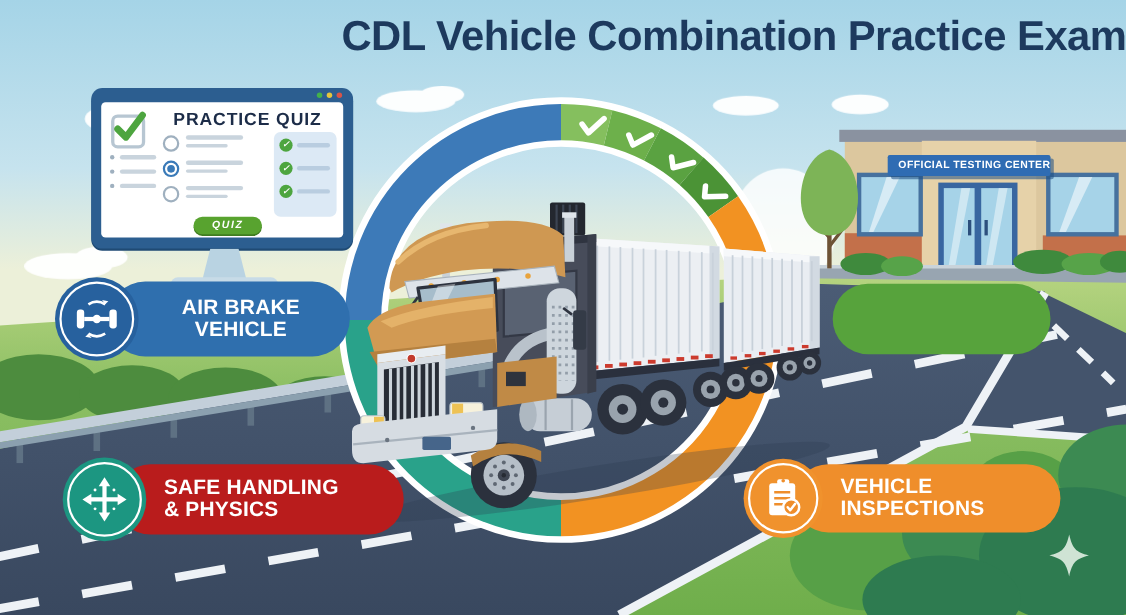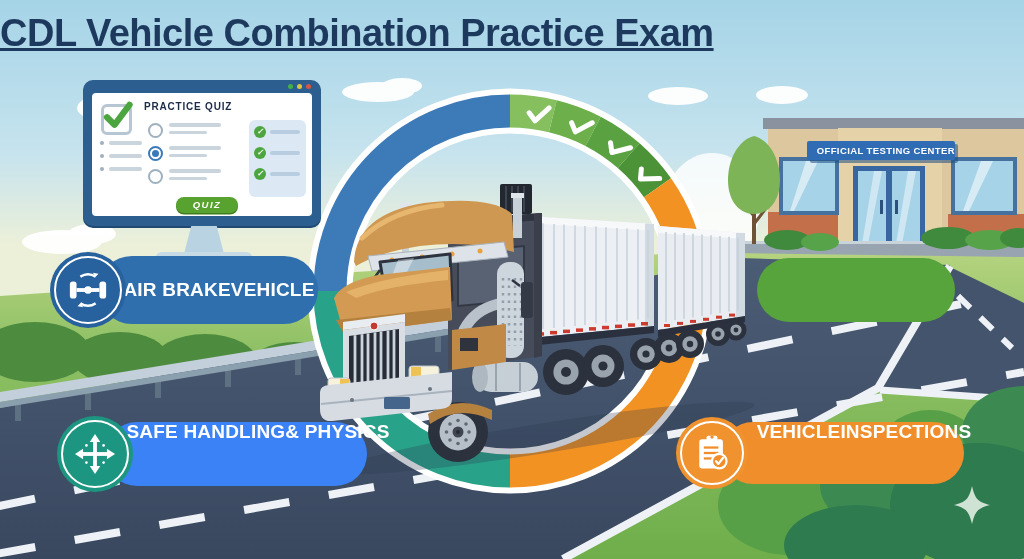--- a/index.html
+++ b/index.html
@@ -1,36 +1,36 @@
 <!DOCTYPE html>
 <html><head>
 <meta charset="utf-8">
 <style>
   html,body{margin:0;padding:0;background:#222;}
   .stage{position:relative;width:1024px;height:559px;overflow:hidden;font-family:"Liberation Sans",sans-serif;background:#a7d5e8;}
   .stage svg.scene{position:absolute;left:0;top:0;z-index:0;display:block;}
 
   
-  .title{position:absolute;left:0;top:12px;width:100%;text-align:left;z-index:6;
-         font-size:38px;font-weight:700;letter-spacing:-.5px;color:#1d3a5e;text-decoration:underline;}
+  .title{position:absolute;left:0;top:12px;width:100%;text-align:right;z-index:6;
+         font-size:38px;font-weight:700;letter-spacing:-.5px;color:#1d3a5e;}
 
   
   .monitor{position:absolute;left:83px;top:80px;z-index:3;}
   .m-frame{position:relative;width:238px;height:146px;background:#2c5e90;border-radius:10px;box-shadow:0 2px 0 #1f4a74;}
   .m-dots{position:absolute;right:10px;top:4px;display:flex;gap:4px;}
   .m-dots i{width:5px;height:5px;border-radius:50%;display:block;}
   .m-screen{position:absolute;left:9px;top:13px;width:220px;height:123px;background:#fff;border-radius:4px;}
   .m-check{position:absolute;left:9px;top:11px;width:25px;height:25px;border:3px solid #b7c6d2;border-radius:6px;}
   .m-check svg{position:absolute;left:-3px;top:-6px;width:32px;height:30px;overflow:visible;}
   .m-bullets{position:absolute;left:8px;top:48px;}
   .m-brow{display:flex;align-items:center;gap:5px;margin-bottom:9px;}
   .m-brow i{width:4px;height:4px;border-radius:50%;background:#9fb0bf;}
   .m-brow b{width:33px;height:4px;border-radius:2px;background:#c9d4dd;}
-  .m-title{position:absolute;left:52px;top:8px;width:162px;
-           font-size:10px;font-weight:700;letter-spacing:.8px;color:#1c2c48;}
+  .m-title{position:absolute;left:52px;top:8px;width:162px;text-align:center;
+           font-size:16px;font-weight:700;letter-spacing:.8px;color:#1c2c48;}
   .m-radios{position:absolute;left:56px;top:30px;}
   .m-rrow{display:flex;align-items:flex-start;gap:6px;margin-bottom:8px;}
   .m-rrow i{width:11px;height:11px;border-radius:50%;border:2.5px solid #9fb0bf;display:block;position:relative;}
   .m-rrow.sel i{border-color:#3a7ab8;}
   .m-rrow.sel i:after{content:"";position:absolute;left:2px;top:2px;width:7px;height:7px;border-radius:50%;background:#3a7ab8;}
   .m-rlines b{display:block;height:3.5px;border-radius:2px;background:#c9d4dd;margin-bottom:4px;}
   .m-rlines b:first-child{width:52px;} .m-rlines b:last-child{width:38px;}
   .m-panel{position:absolute;right:6px;top:27px;width:57px;height:77px;background:#dce9f5;border-radius:6px;padding:6px 5px;box-sizing:border-box;}
   .m-prow{display:flex;align-items:center;gap:4px;margin-bottom:9px;}
   .m-prow i{width:12px;height:12px;border-radius:50%;background:#4da53f;color:#fff;font-size:8px;line-height:12px;text-align:center;font-weight:700;}
@@ -46,30 +46,30 @@
             border:3px solid #7fb0dd;border-radius:9px;box-sizing:border-box;box-shadow:6px 5px 0 #1c4c83;
             color:#fff;font-size:31px;font-weight:700;letter-spacing:1px;text-align:center;line-height:46px;}
   .dmv-banner{position:absolute;left:807px;top:141px;width:148px;height:19px;z-index:2;background:#2f6cb3;
               border-radius:2px;box-shadow:3px 3px 0 rgba(28,76,131,.55);
               color:#fff;font-size:9.5px;font-weight:700;letter-spacing:.4px;text-align:right;line-height:19px;}
 
   
   .badge{position:absolute;display:flex;align-items:center;z-index:5;}
   .badge-icon{position:relative;border-radius:50%;flex:none;display:flex;align-items:center;justify-content:center;z-index:2;}
   .badge-icon:after{content:"";position:absolute;inset:4px;border:2.5px solid #fff;border-radius:50%;}
-  .badge-pill{display:flex;flex-direction:row;justify-content:center;border-radius:40px;color:#fff;}
+  .badge-pill{display:flex;flex-direction:column;justify-content:center;border-radius:40px;color:#fff;}
   .badge-line{font-size:19px;font-weight:700;line-height:1.07;letter-spacing:.2px;white-space:nowrap;}
   .b-air{left:50px;top:252px;}
   .b-air .badge-icon{width:76px;height:76px;background:#27619e;}
   .b-air .badge-pill{margin-left:-28px;width:198px;height:68px;background:#2f6fae;align-items:center;padding-left:22px;}
   .b-coupling{left:757px;top:258px;}
   .b-coupling .badge-pill{width:198px;height:64px;background:#57a33c;align-items:center;}
   .b-safe{left:57px;top:416px;}
   .b-safe .badge-icon{width:76px;height:76px;background:#1c9681;}
-  .b-safe .badge-pill{margin-left:-28px;width:218px;height:64px;background:#3b82f6;align-items:flex-start;padding-left:44px;}
+  .b-safe .badge-pill{margin-left:-28px;width:218px;height:64px;background:#b91c1c;align-items:flex-start;padding-left:44px;}
   .b-inspect{left:676px;top:417px;}
   .b-inspect .badge-icon{width:72px;height:72px;background:#f0922d;}
   .b-inspect .badge-pill{margin-left:-26px;width:200px;height:62px;background:#ef8e2b;align-items:flex-start;padding-left:42px;}
 </style>
 </head>
 <body>
 
 <div class="stage">
 
   <svg class="scene" width="1024" height="559" viewBox="0 0 1024 559">

